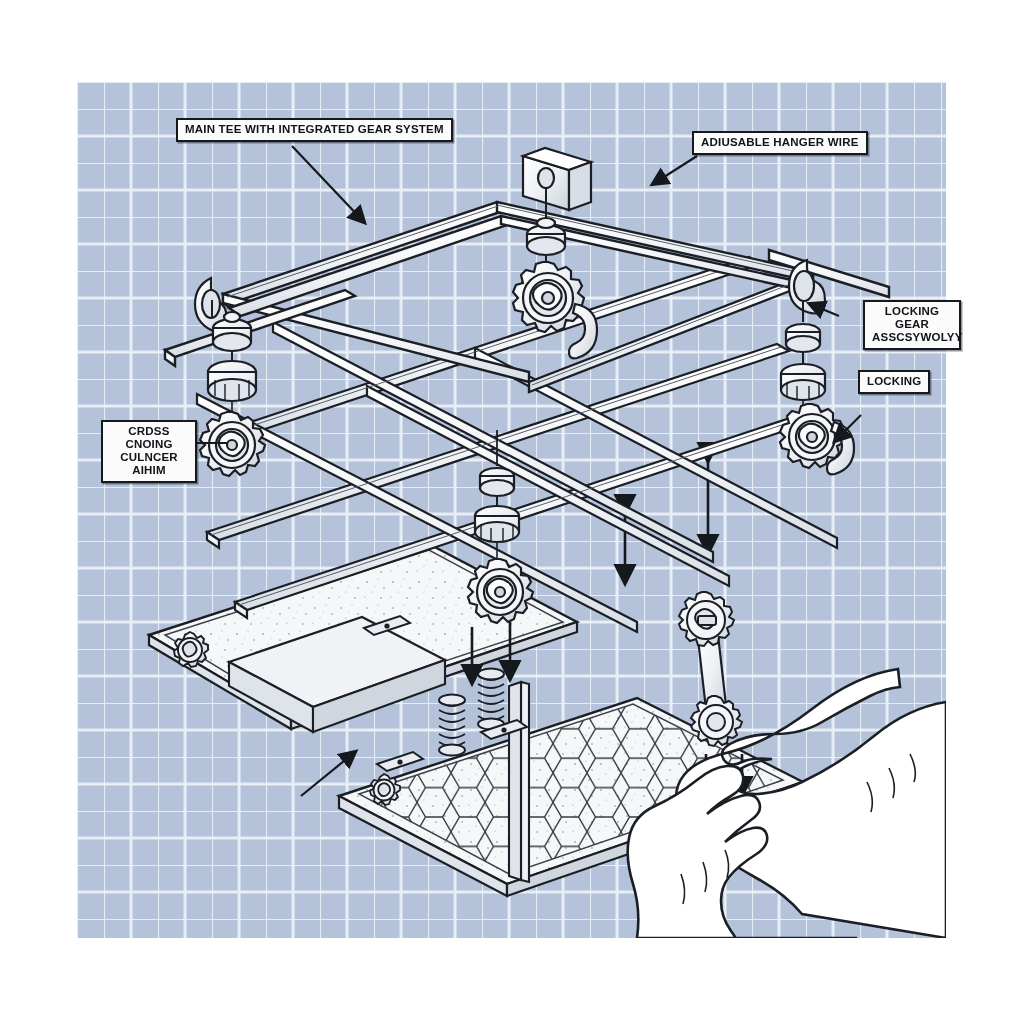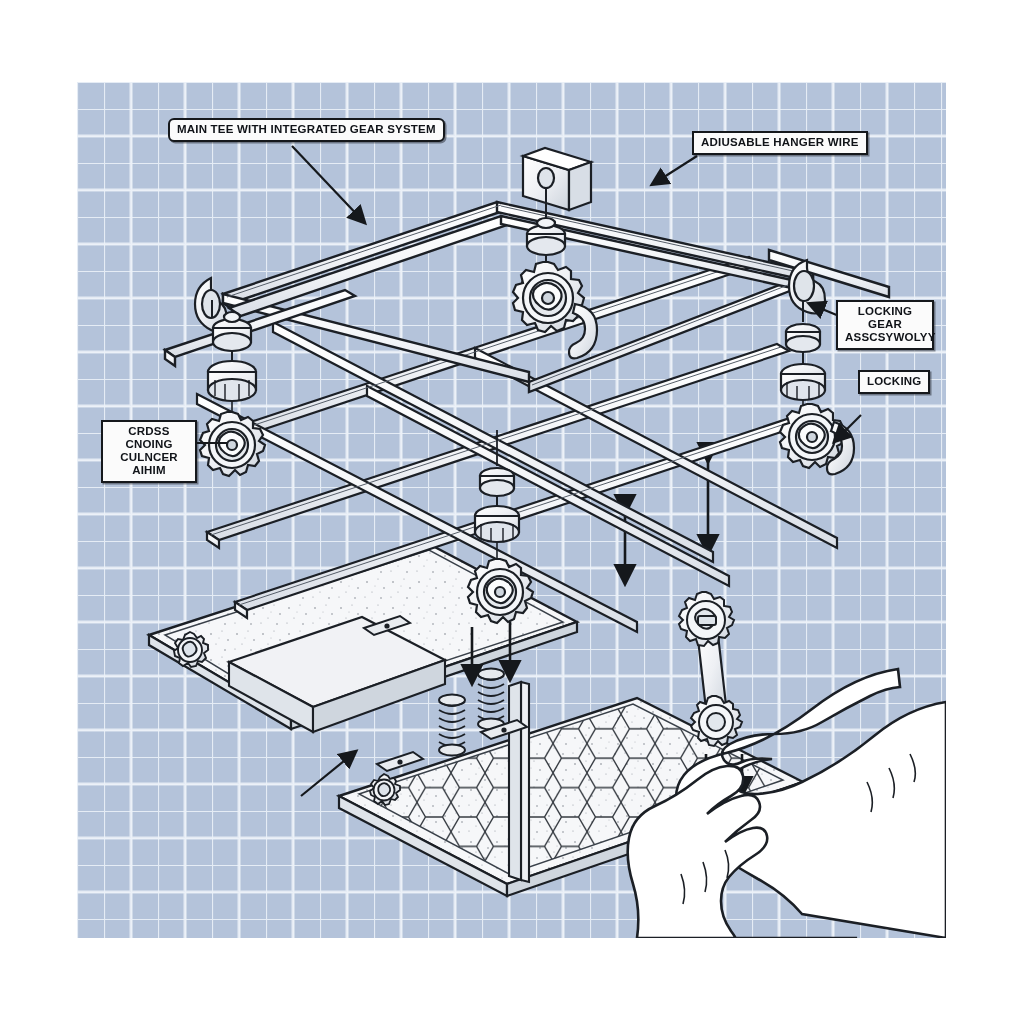--- a/index.html
+++ b/index.html
@@ -386,25 +386,25 @@
       <path d="M215 64 L287 140" marker-end="url(#arwh)"></path>
       <path d="M620 74 L576 102" marker-end="url(#arwh)"></path>
       <path d="M762 234 L733 222" marker-end="url(#arwh)"></path>
       <path d="M784 333 L758 359" marker-end="url(#arwh)"></path>
       <path d="M110 361 L150 361"></path>
       <path d="M224 714 L278 670" marker-end="url(#arwh)"></path>
     </g>
   </svg>
   </div>
 
-  <div class="lbl-box" style="left:168px; top:118px;border-radius:6px;">MAIN TEE WITH INTEGRATED GEAR SYSTEM</div>
+  <div class="lbl-box" style="left:176px; top:118px;">MAIN TEE WITH INTEGRATED GEAR SYSTEM</div>
 
   <div class="lbl-box" style="left:692px; top:131px;">ADIUSABLE HANGER WIRE</div>
 
-  <div class="lbl-box" style="left:836px; top:300px; width:80px;">LOCKING GEAR
+  <div class="lbl-box" style="left:863px; top:300px; width:80px;">LOCKING GEAR
 ASSCSYWOLYY</div>
 
   <div class="lbl-box" style="left:858px; top:370px;">LOCKING</div>
 
   <div class="lbl-box" style="left:101px; top:420px; width:78px;">CRDSS CNOING
 CULNCER AIHIM</div>
 
 
 </div>
 

